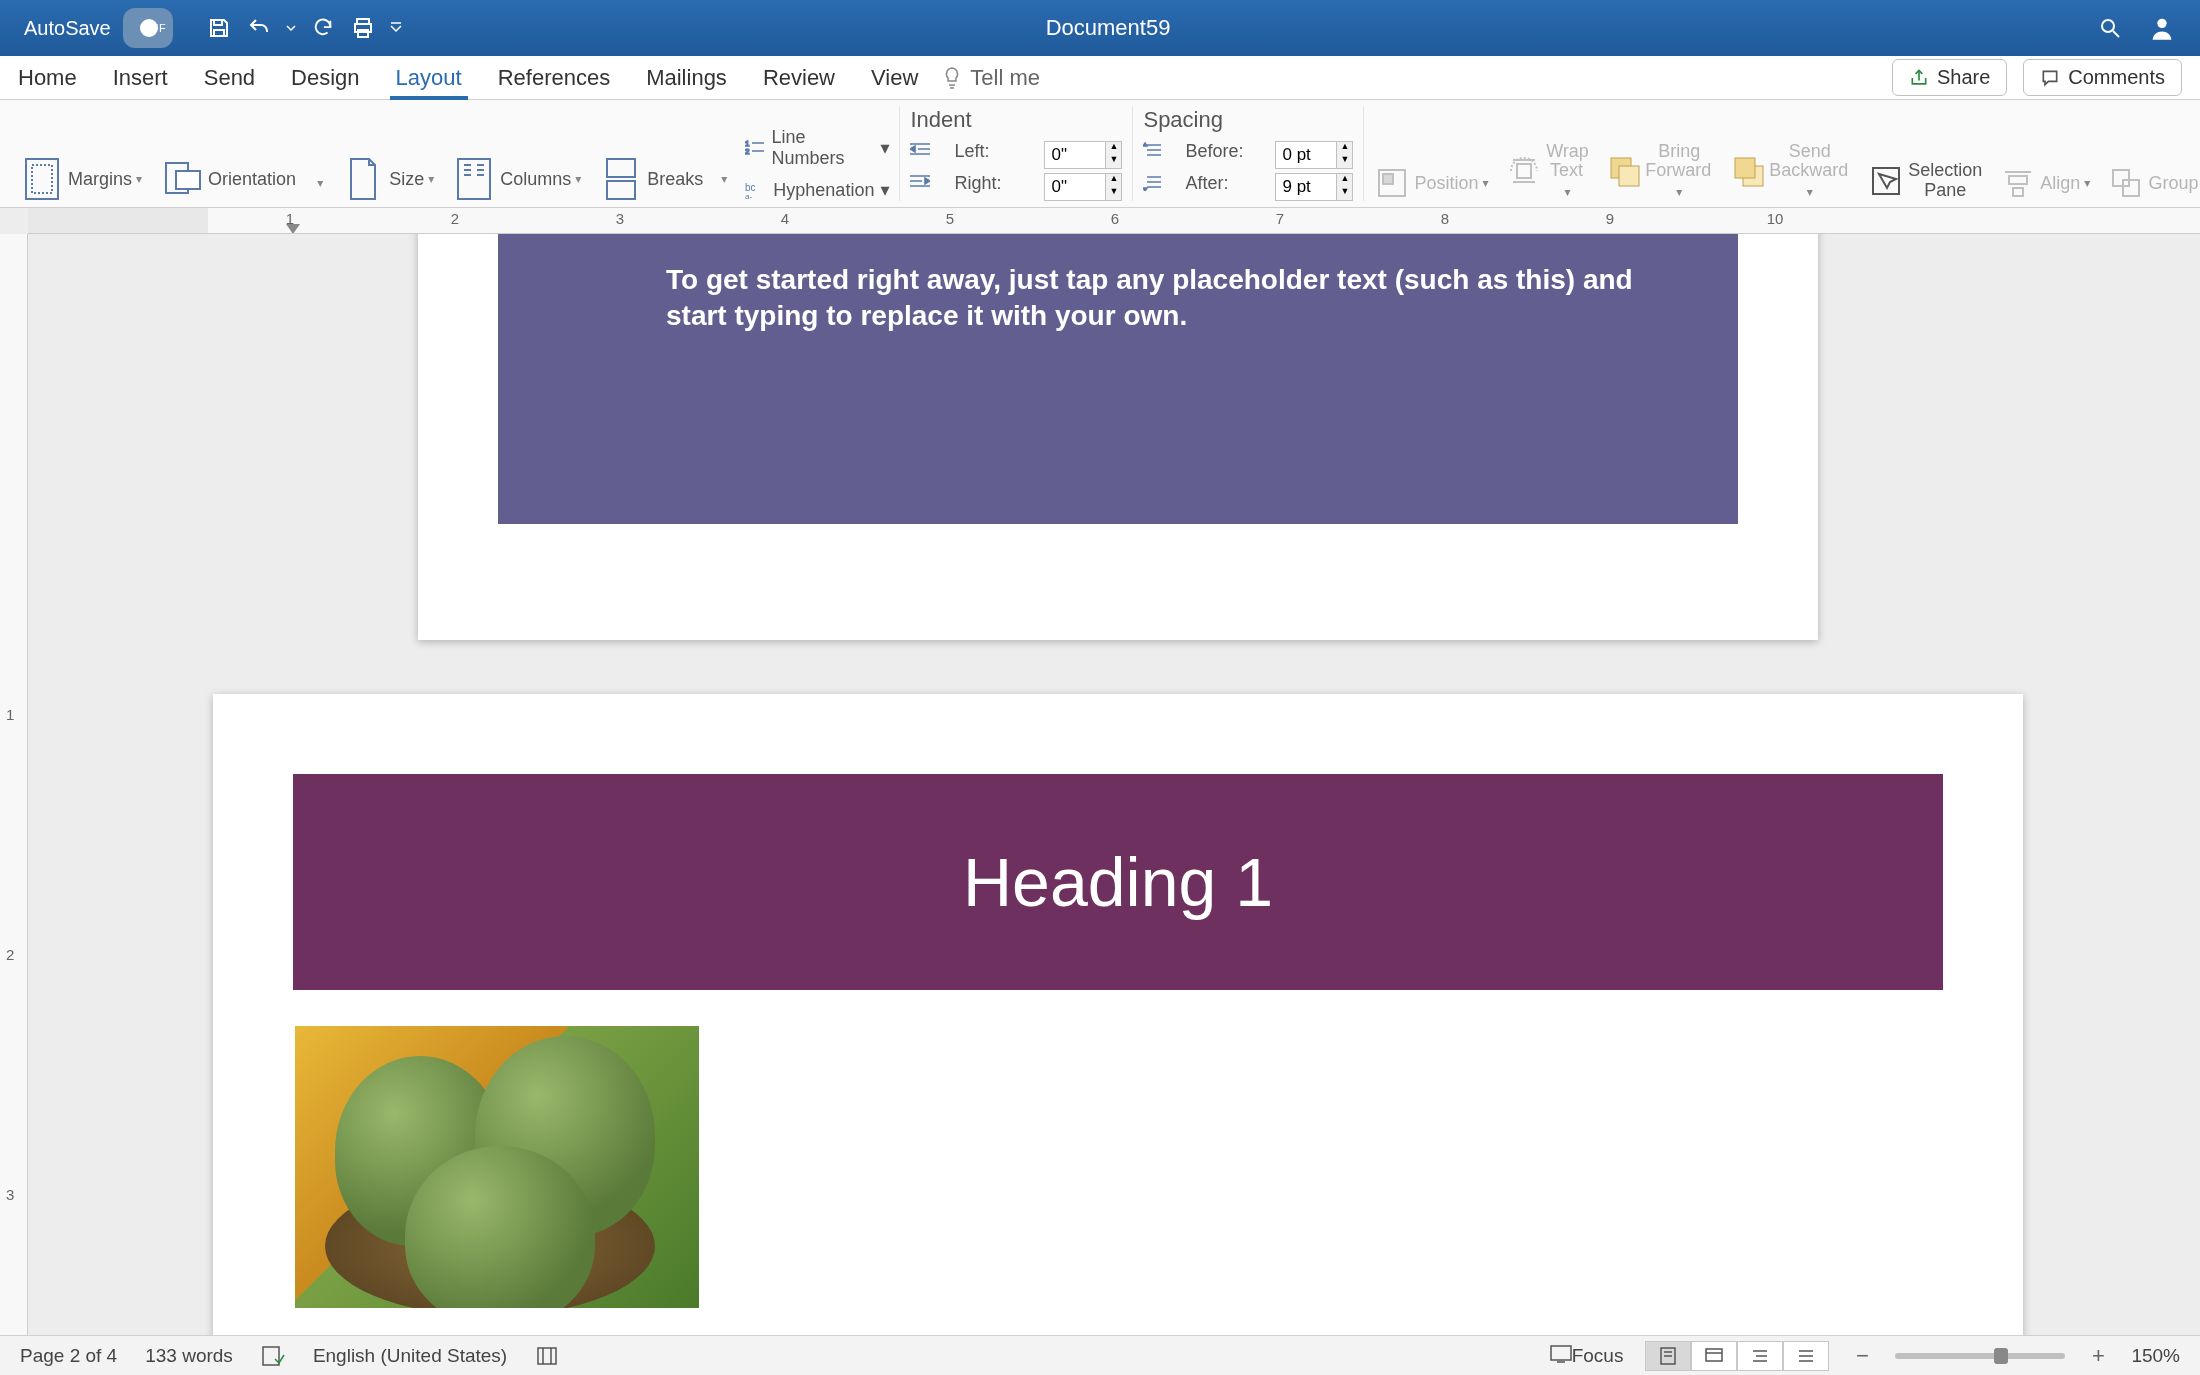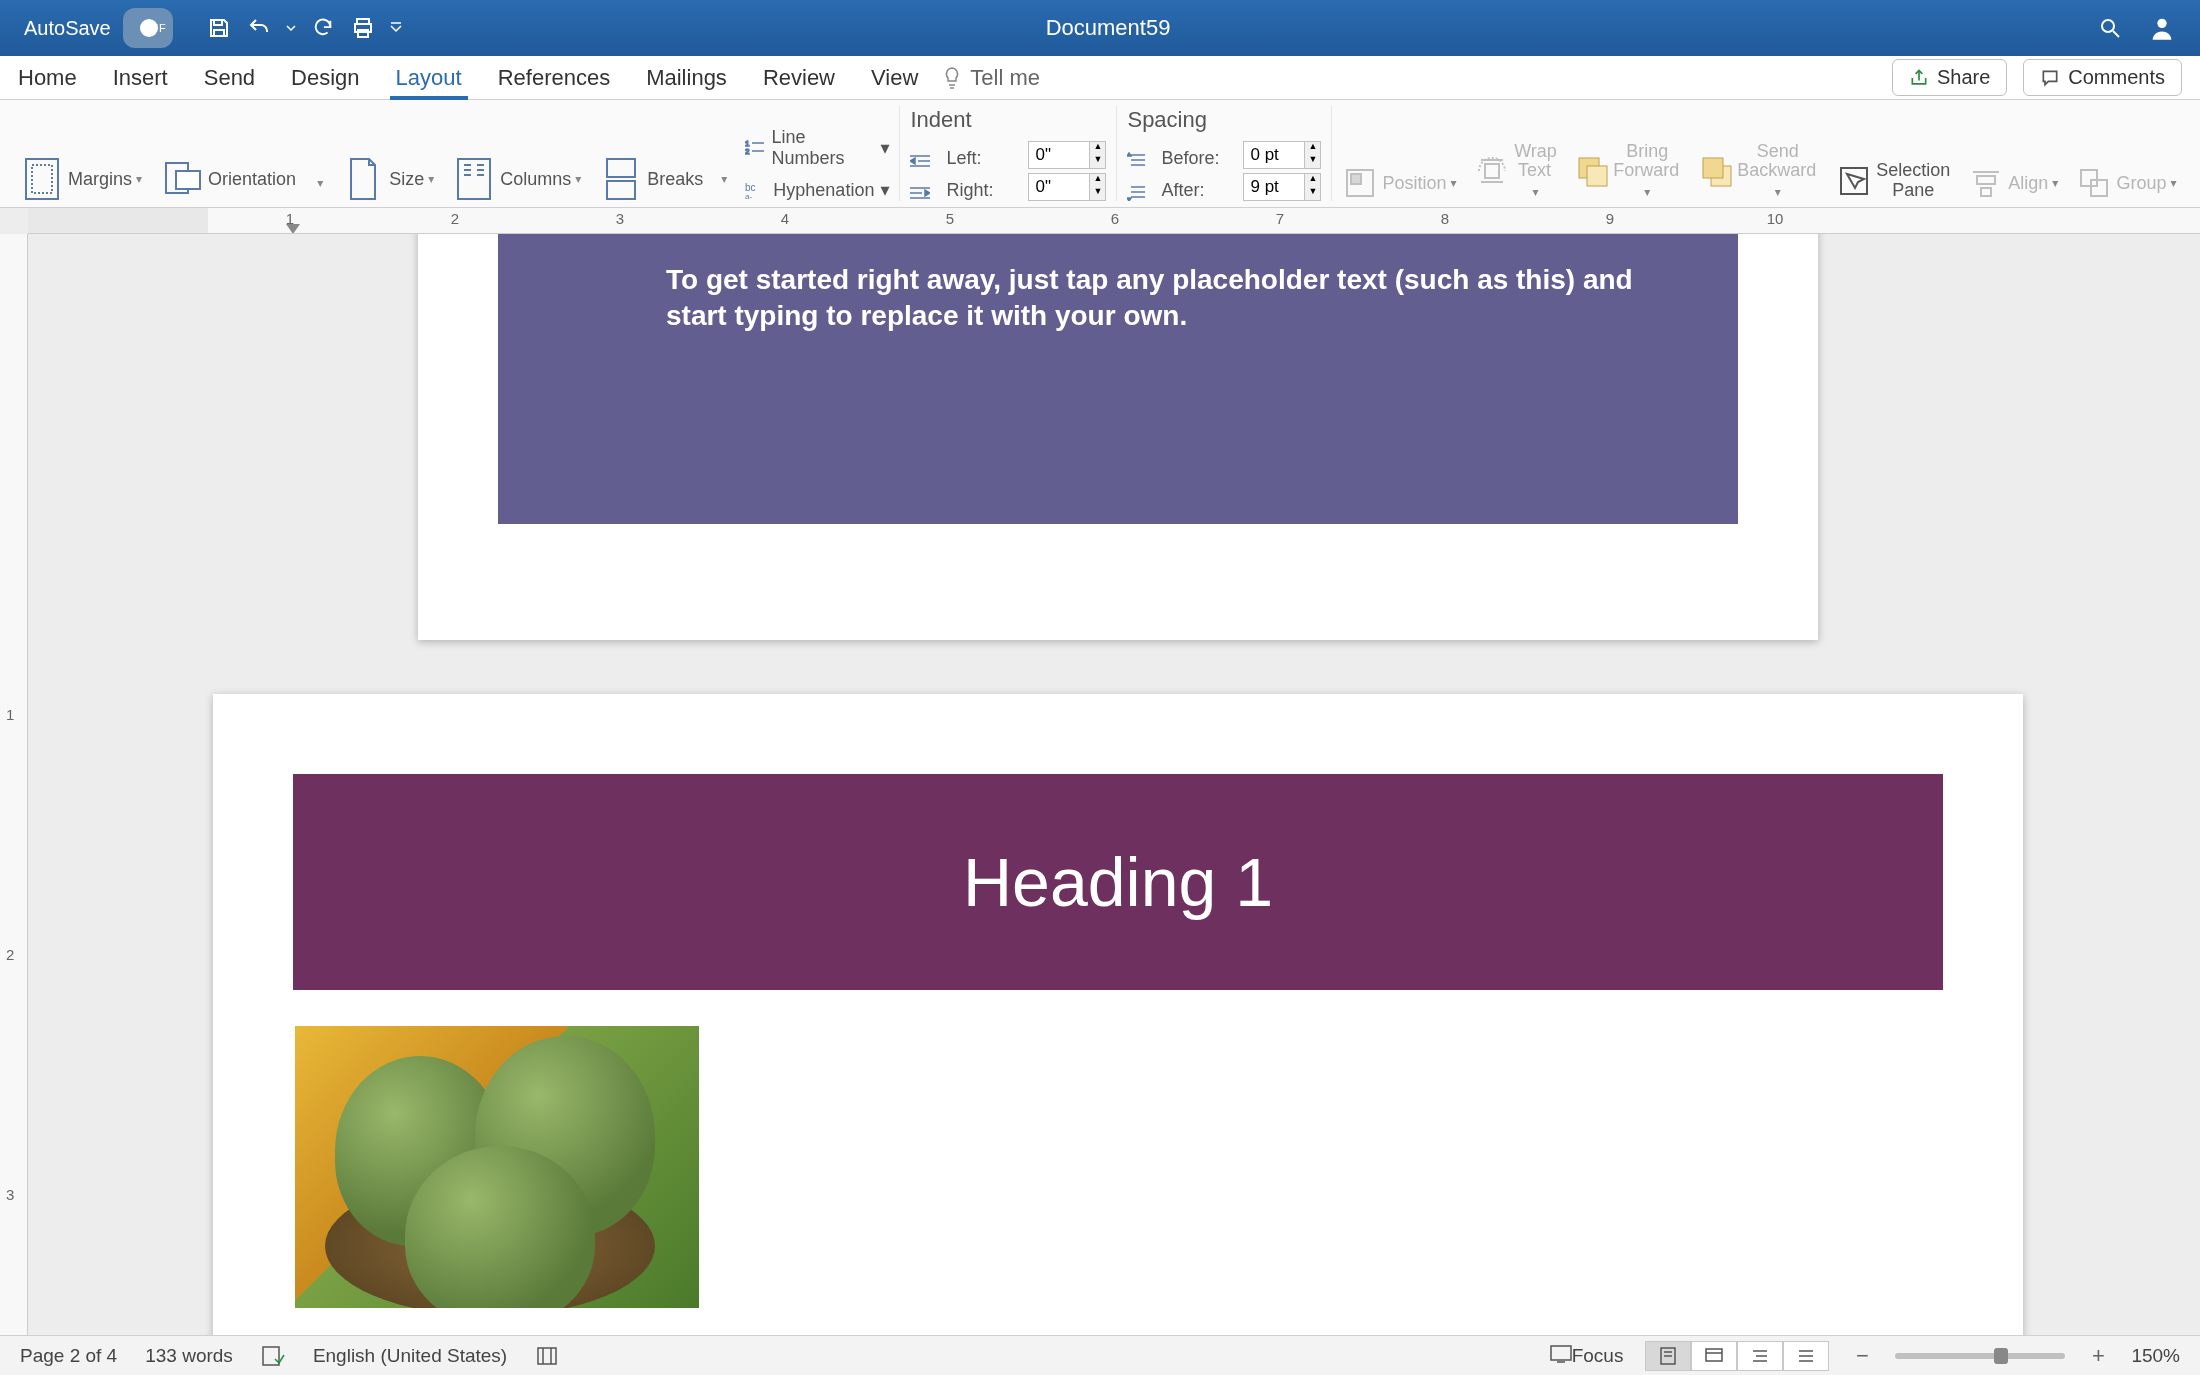--- a/index.html
+++ b/index.html
@@ -29,21 +29,21 @@
 
 .ribbon-body { height: 108px; background: #fafafa; border-bottom: 1px solid #d0d0d0; display: flex; align-items: stretch; padding: 6px 10px; gap: 0; }
 .rgroup { display: flex; flex-direction: column; align-items: center; justify-content: flex-end; padding: 0 10px; border-right: 1px solid #e4e4e4; gap: 4px; }
 .rgroup:last-child { border-right: none; }
 .rgroup-row { display: flex; align-items: flex-end; gap: 18px; }
 .rbtn { display: flex; flex-direction: row; align-items: center; gap: 4px; font-size: 18px; color: #555; }
 .rbtn.disabled { color: #b5b5b5; }
 .rbtn .ico { width: 44px; height: 44px; display: flex; align-items: center; justify-content: center; position: relative; }
 .rbtn .ico.small { width: 36px; height: 36px; }
 .rbtn .chev { font-size: 12px; margin-left: 2px; color: #888; }
-.inline-row { display: flex; align-items: flex-end; gap: 16px; }
+.inline-row { display: flex; align-items: flex-start; gap: 24px; }
 .grp-title { font-size: 22px; color: #555; margin-bottom: 4px; }
 .lbl { font-size: 18px; color: #555; width: 66px; }
 .spin { display: flex; align-items: center; border: 1px solid #c0c0c0; background: #fff; height: 28px; }
 .spin input { border: none; width: 60px; font-size: 17px; padding: 0 6px; outline: none; }
 .spin .arrows { display: flex; flex-direction: column; width: 16px; }
 .spin .arrows span { height: 13px; font-size: 9px; line-height: 9px; text-align: center; background: #f0f0f0; border-left: 1px solid #c0c0c0; cursor: pointer; }
 .mini { font-size: 18px; color: #555; display: flex; align-items: center; gap: 6px; }
 .mini .mi { width: 22px; height: 22px; display: inline-flex; align-items: center; justify-content: center; }
 
 

